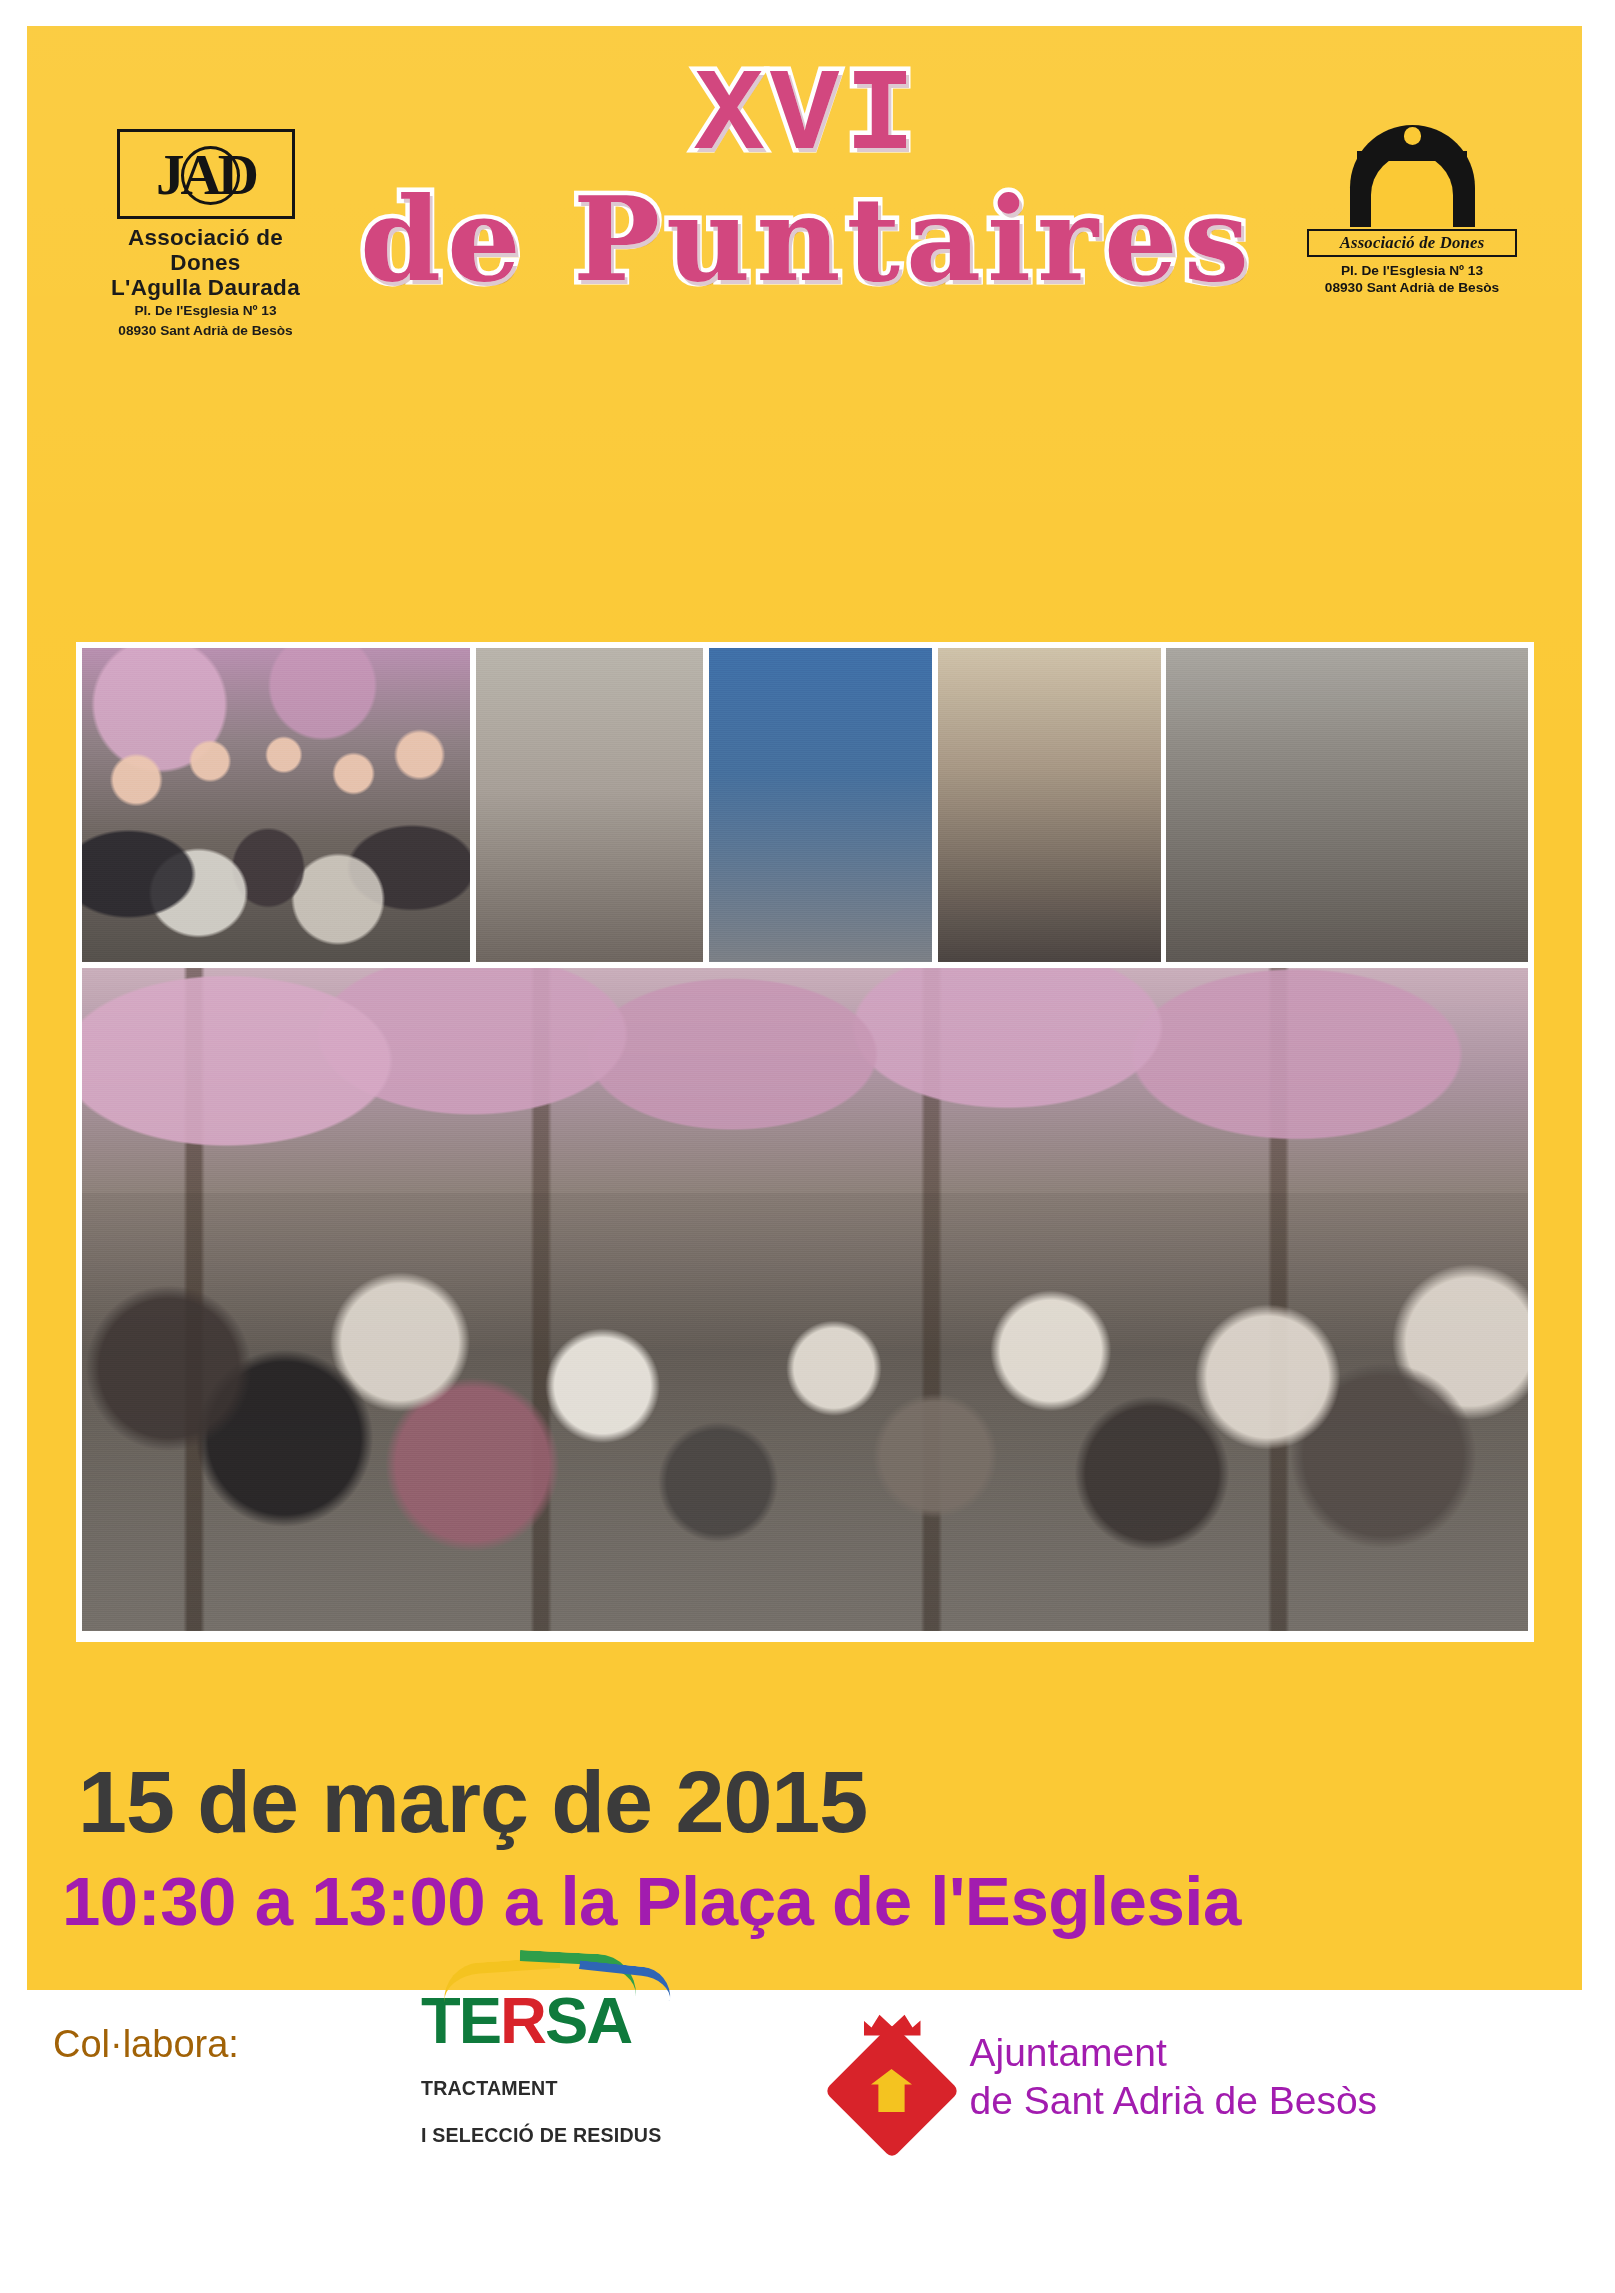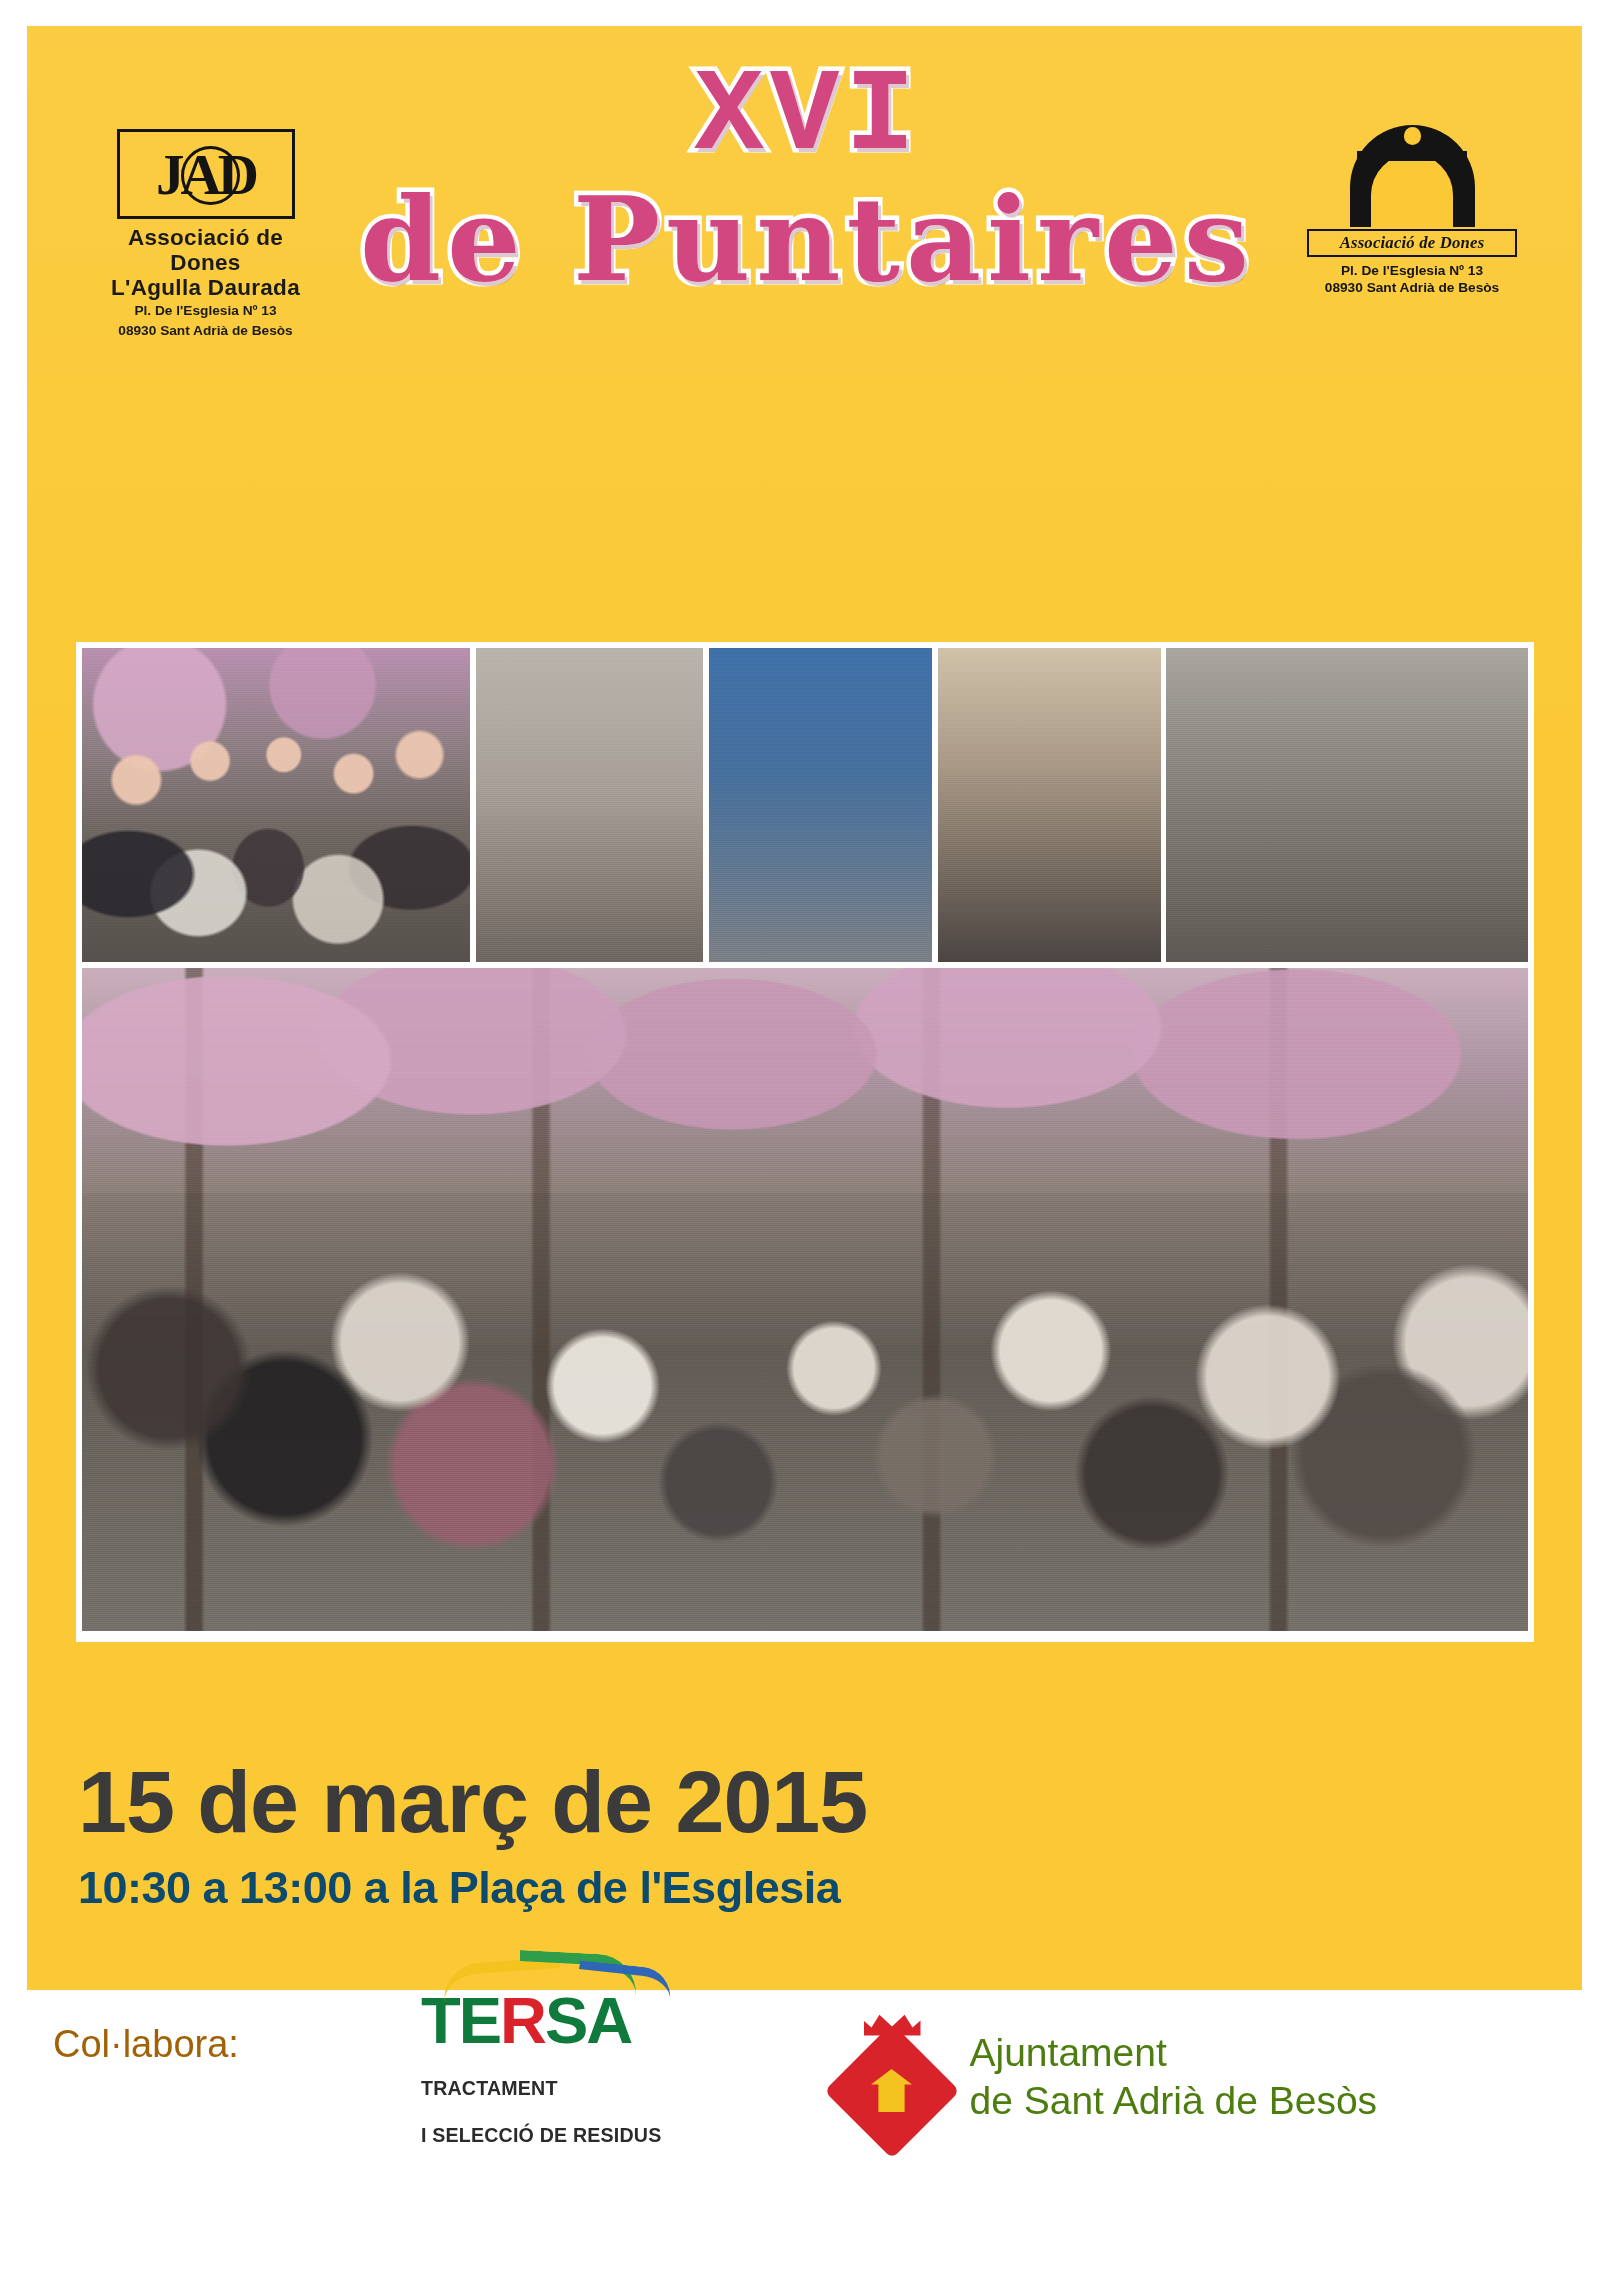--- a/index.html
+++ b/index.html
@@ -326,25 +326,25 @@
     position: absolute;
     left: 78px;
     top: 1751px;
     font-size: 88px;
     font-weight: bold;
     color: #3b3b3b;
     letter-spacing: -1px;
   }
   .time-line {
     position: absolute;
-    left: 78px;
+    left: 62px;
     top: 1862px;
-    font-size: 45px;
-    font-weight: bold;
-    color: #0c4a6e;
+    font-size: 69px;
+    font-weight: bold;
+    color: #a21caf;
     letter-spacing: -0.5px;
   }
 
   
   .collab-label {
     position: absolute;
     left: 53px;
     top: 2023px;
     font-size: 38px;
     color: #a16207;
@@ -441,21 +441,21 @@
     position: absolute;
     left: 33px;
     top: 55px;
     width: 41px;
     height: 43px;
     background: #f4c320;
     clip-path: polygon(50% 0, 100% 36%, 82% 36%, 82% 100%, 18% 100%, 18% 36%, 0 36%);
   }
   .ajuntament .name {
     font-size: 39px;
-    color: #4d7c0f;
+    color: #a21caf;
     line-height: 1.22;
   }
 
 </style>
 </head>
 <body>
 
 <div class="poster">
 
   <div class="yellow-field"></div>

